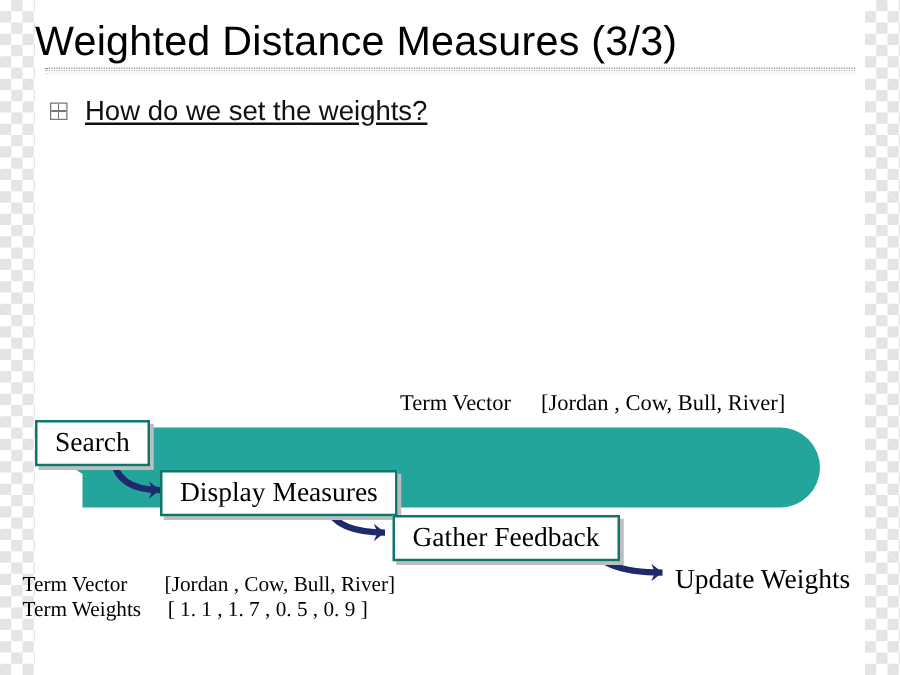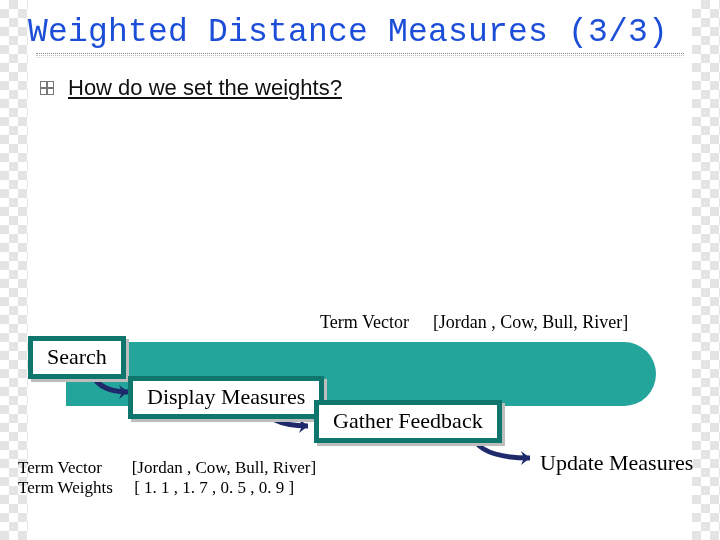--- a/index.html
+++ b/index.html
@@ -35,23 +35,22 @@
     left: 28px;
     right: 28px;
     top: 0;
     bottom: 0;
   }
 
   h1.title {
     margin: 14px 0 2px 0;
     font-size: 33px;
     font-weight: 400;
-    color: #1d4ed8;
+    color: #000000;
     letter-spacing: .2px;
-    font-family: Liberation Mono, monospace;
   }
 
   .dotline {
     height: 0;
     border-top: 1.5px dotted #888;
     margin: 2px 8px 0 8px;
   }
   .dotline.d2 { margin-top: 1px; border-top-color:#bbb;}
   .dotline.d3 { margin-top: 1px; border-top-color:#ddd;}
 
@@ -108,31 +107,31 @@
     left:-8px; top:50%;
     transform:translateY(-50%);
     border-right: 22px solid #23a59c;
     border-top: 14px solid transparent;
     border-bottom: 14px solid transparent;
   }
 
   .chip {
     position: absolute;
     background: #fff;
-    border: 5px solid #0f766e;
+    border: 2px solid #0f766e;
     box-shadow: 3px 3px 0 #bdbdbd;
     font-family: "Times New Roman", Times, serif;
     font-size: 22px;
     padding: 3px 14px 4px;
     white-space: nowrap;
     z-index: 2;
   }
   .chip.s-search  { left: 0;   top: 76px; }
   .chip.s-display { left: 100px; top: 116px; }
-  .chip.s-gather  { left: 286px; top: 140px; }
+  .chip.s-gather  { left: 286px; top: 152px; }
   .chip.s-update  { left: 512px; top: 190px;  border:none; box-shadow:none; background:#fff; padding:0;}
 
   .curve {
     position: absolute;
     z-index: 1;
   }
   .curve svg { display:block; }
 
   .kv {
     position: absolute;
@@ -176,21 +175,21 @@
 
     <div class="kv kv-top">
       <div><span class="lbl">Term Vector</span><span class="val">[Jordan , Cow, Bull, River]</span></div>
     </div>
 
     <div class="swoosh"></div>
 
     <div class="chip s-search">Search</div>
     <div class="chip s-display">Display Measures</div>
     <div class="chip s-gather">Gather Feedback</div>
-    <div class="chip s-update">Update Measures</div>
+    <div class="chip s-update">Update Weights</div>
 
     <div class="curve" style="left:60px; top:102px;">
       <svg width="60" height="40">
           <path d="M2 2 Q 4 30 40 30" fill="none" stroke="#1f2a6b" stroke-width="5"></path>
           <path d="M40 30 l -9 -7 l 3 7 l -3 7 z" fill="#1f2a6b"></path>
         </svg>
     </div>
     <div class="curve" style="left:230px; top:138px;">
       <svg width="70" height="40">
           <path d="M2 2 Q 6 28 50 28" fill="none" stroke="#1f2a6b" stroke-width="5"></path>

